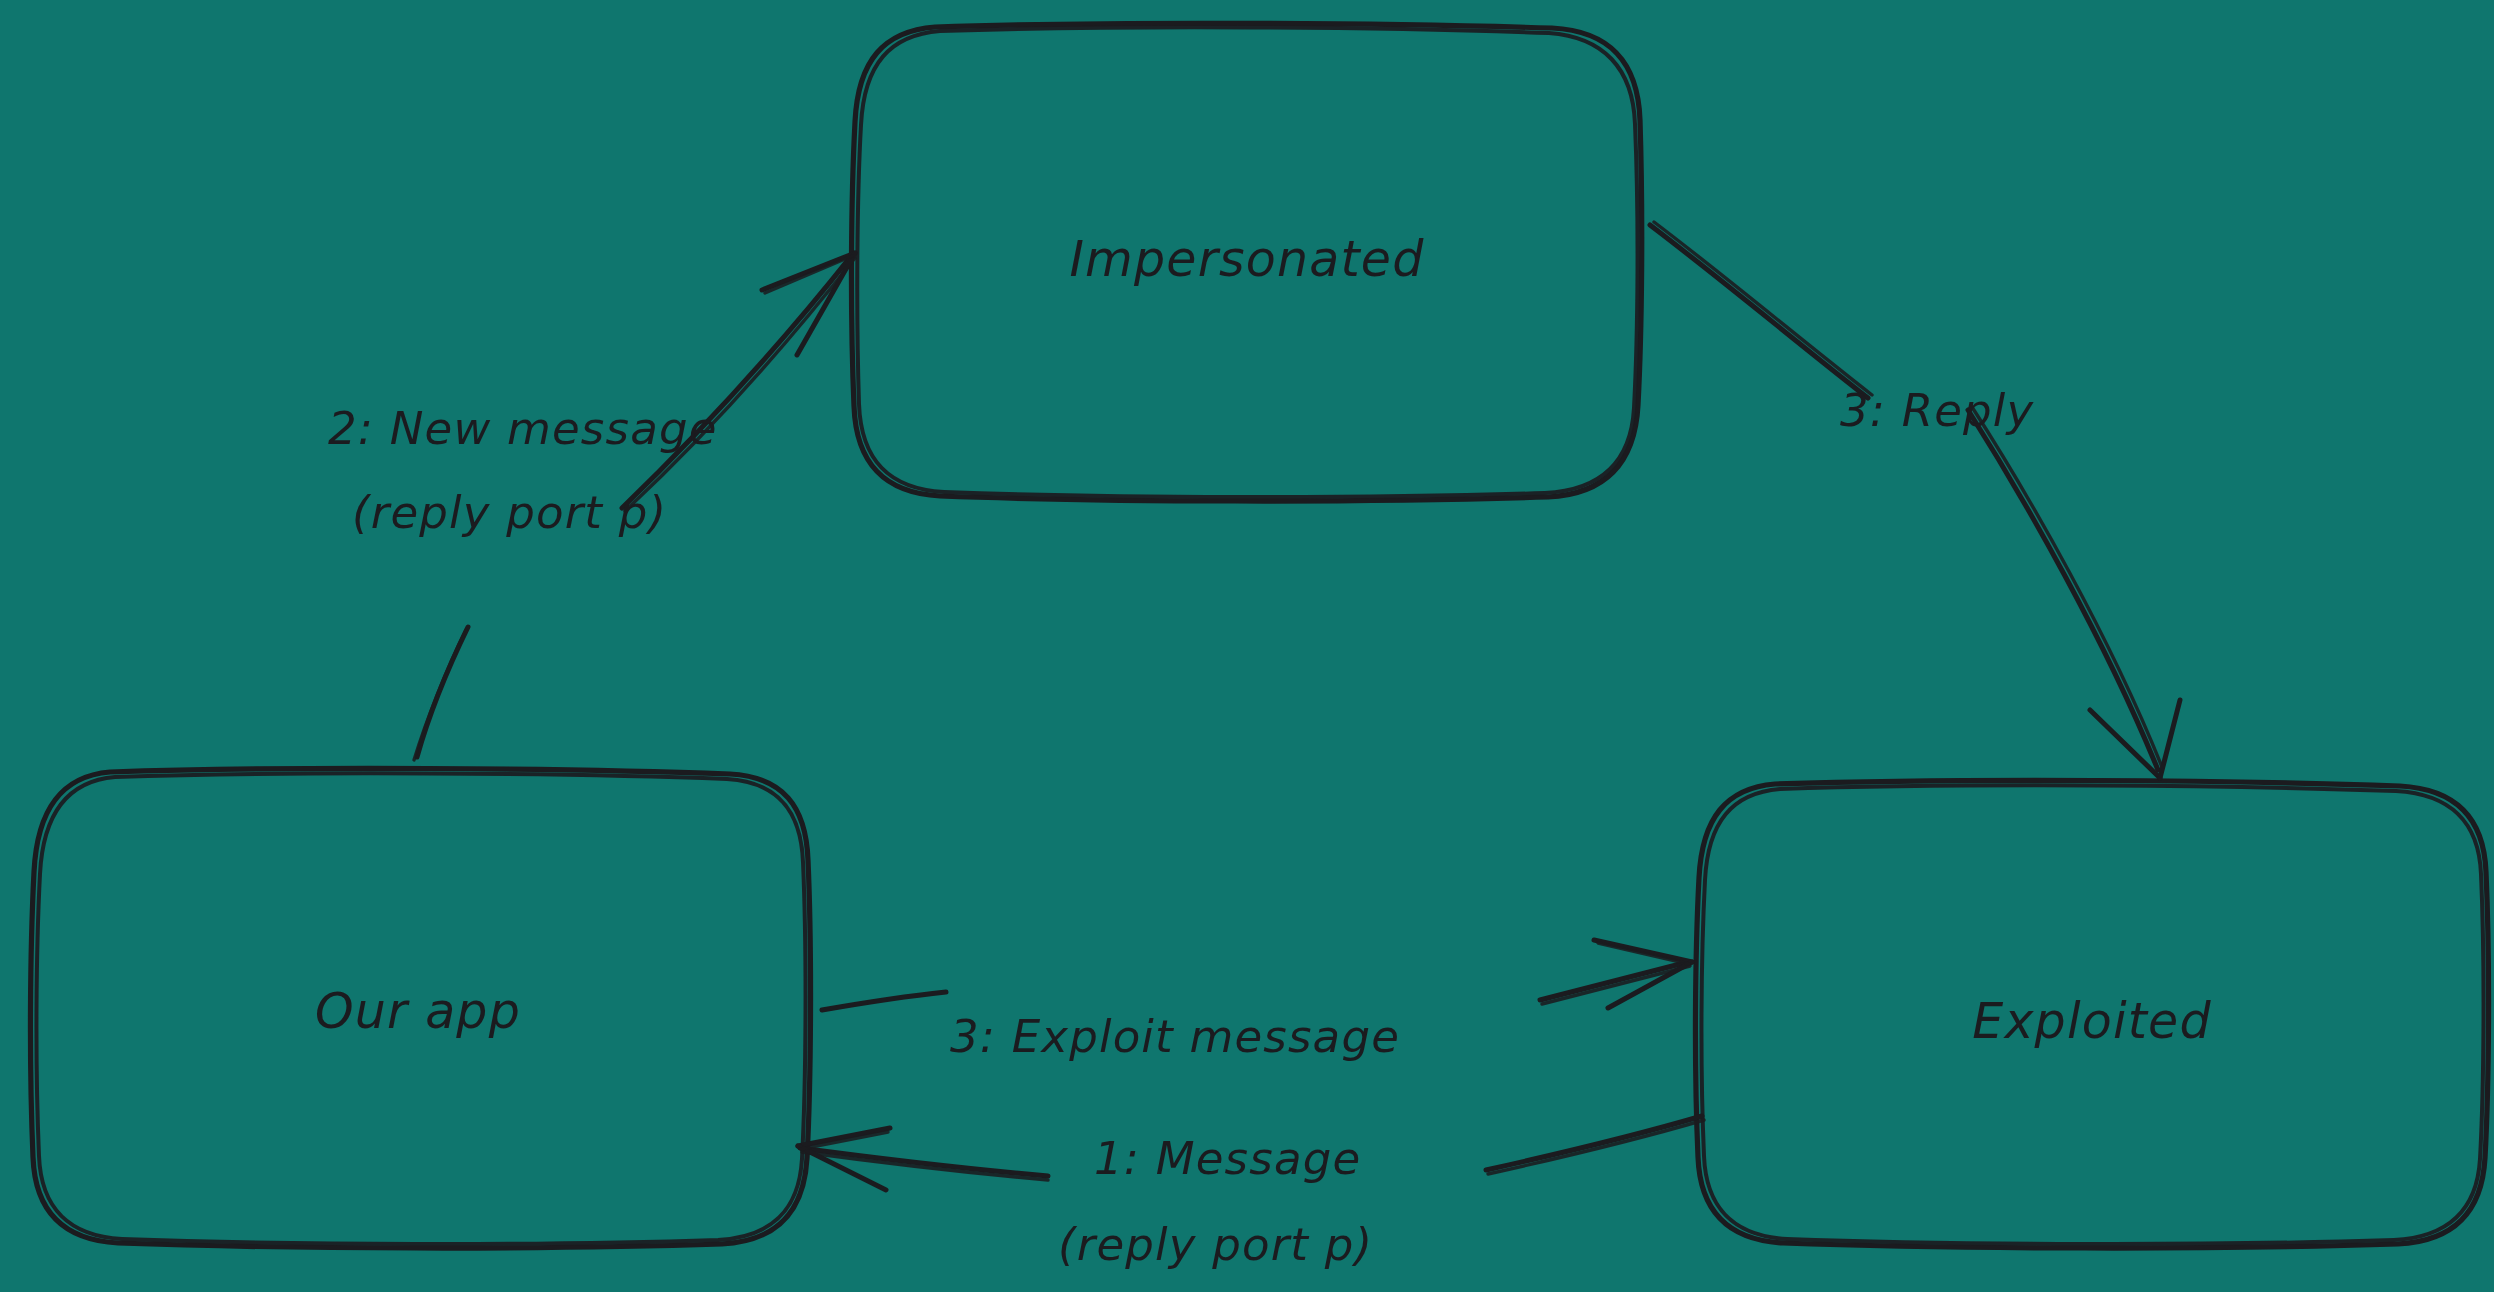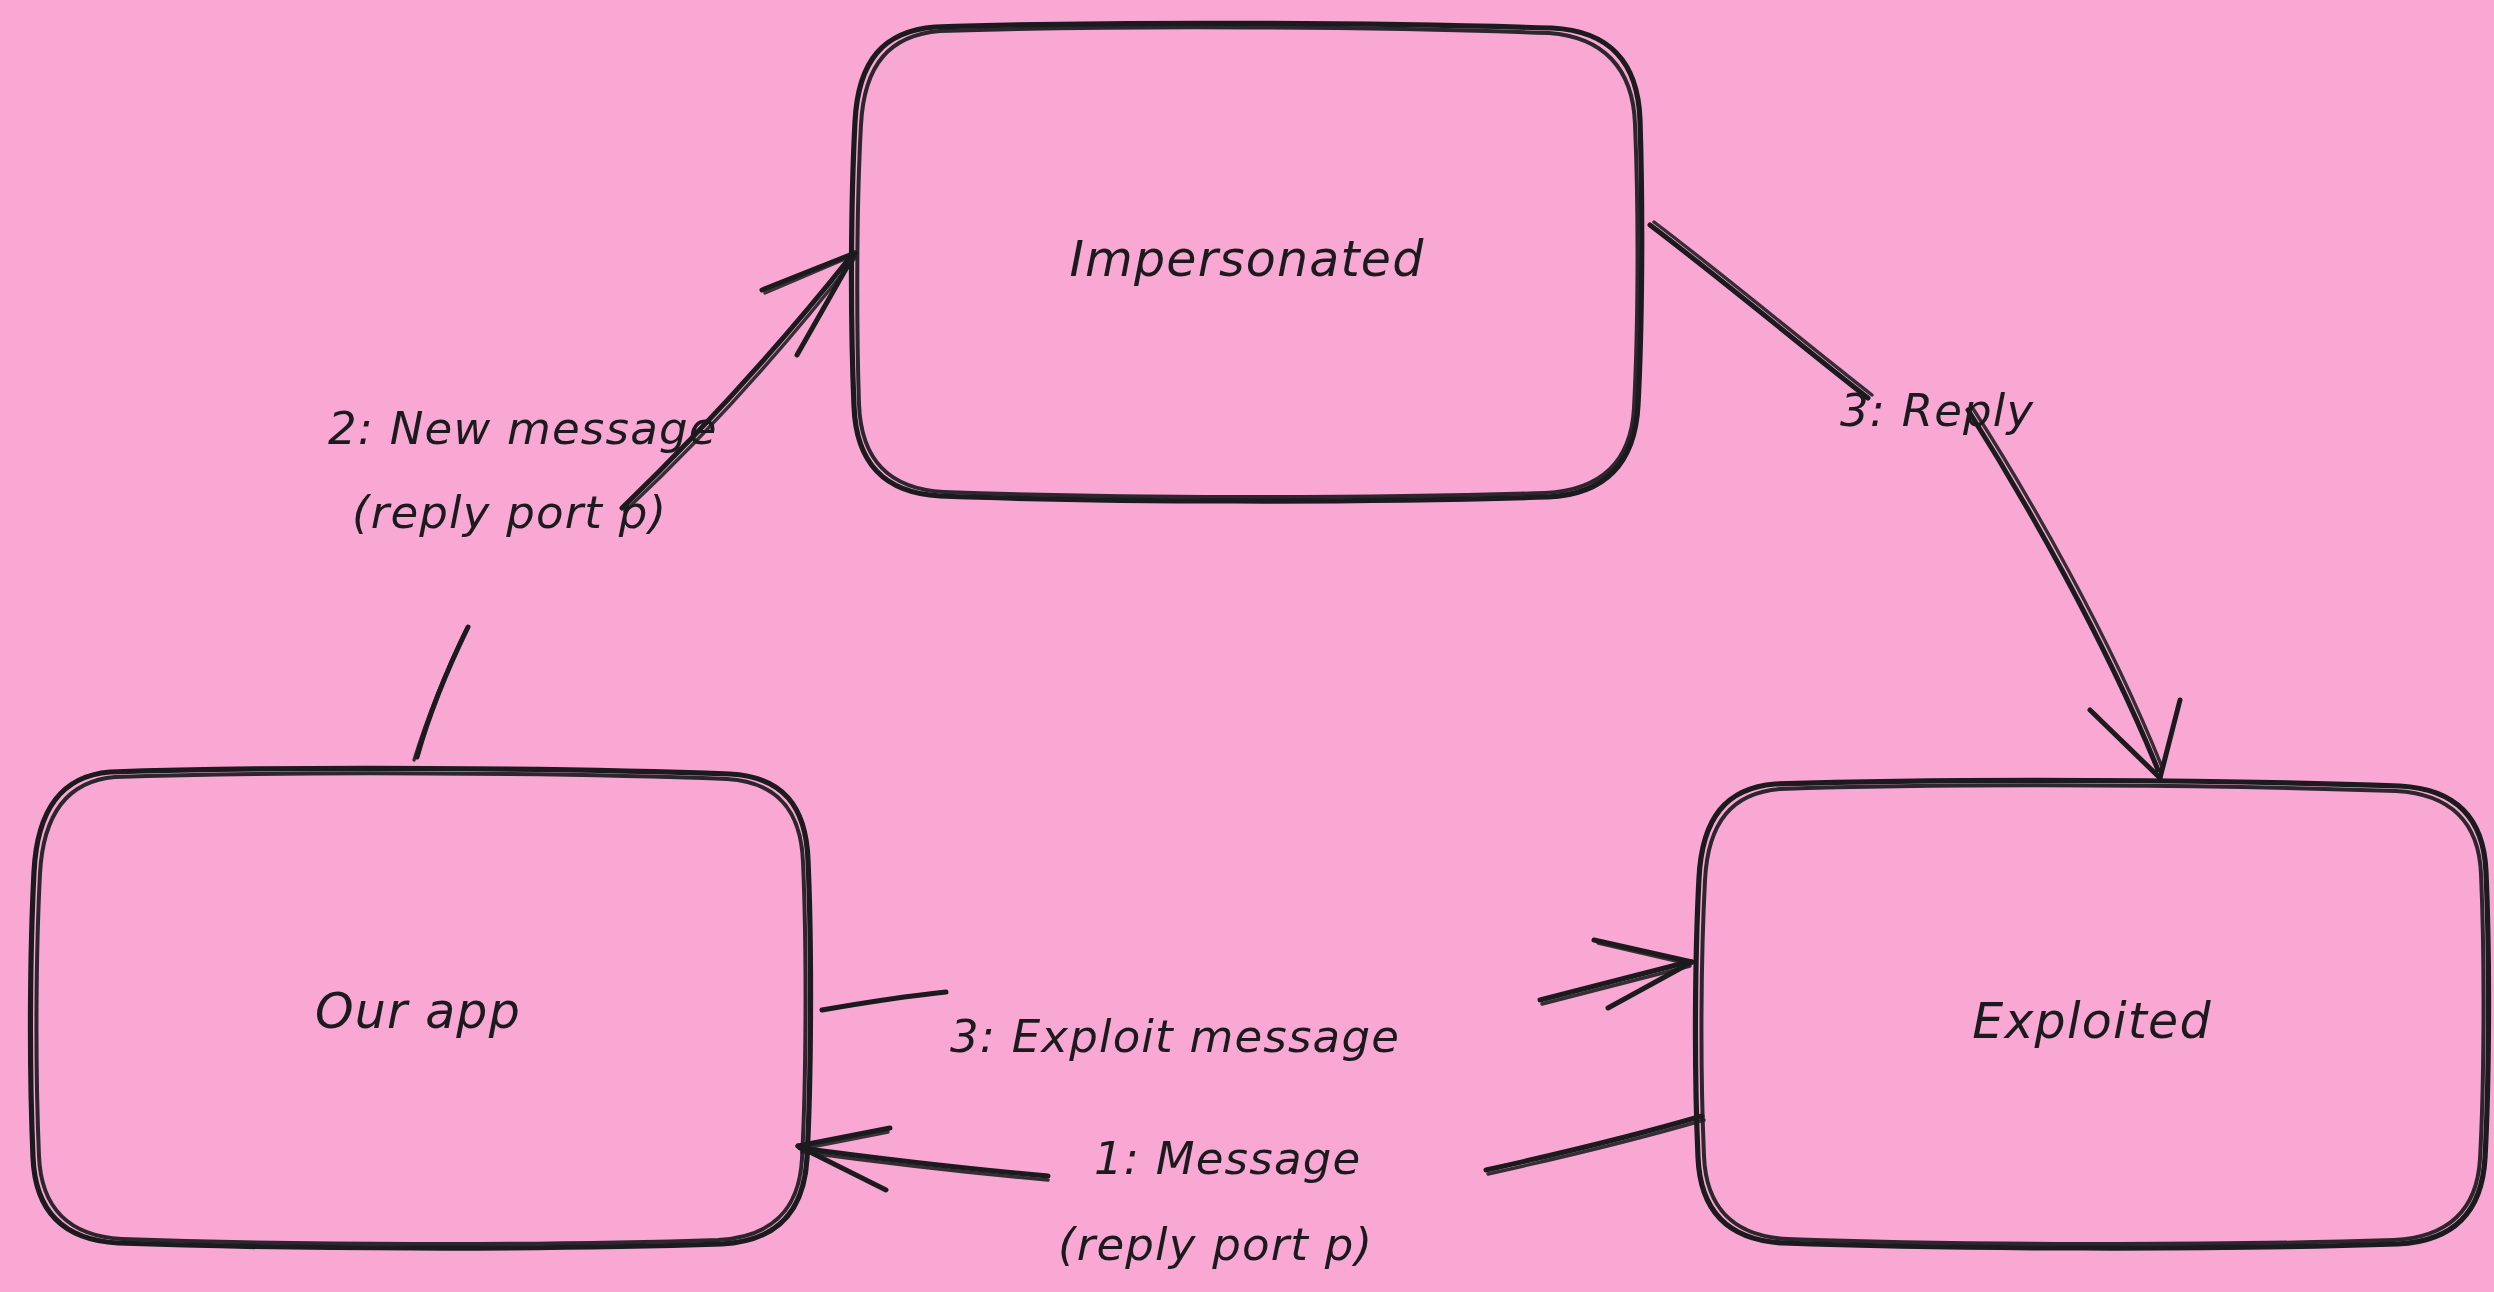--- a/index.html
+++ b/index.html
@@ -8,21 +8,21 @@
     padding: 0;
     background: #ffffff;
   }
   body {
     font-family: "Liberation Sans", sans-serif;
   }
   #canvas-wrap {
     position: relative;
     width: 2494px;
     height: 1292px;
-    background: #f9a8d4;
+    background: #0f766e;
     overflow: hidden;
   }
   svg.diagram {
     position: absolute;
     top: 0;
     left: 0;
     width: 2494px;
     height: 1292px;
     display: block;
   }

